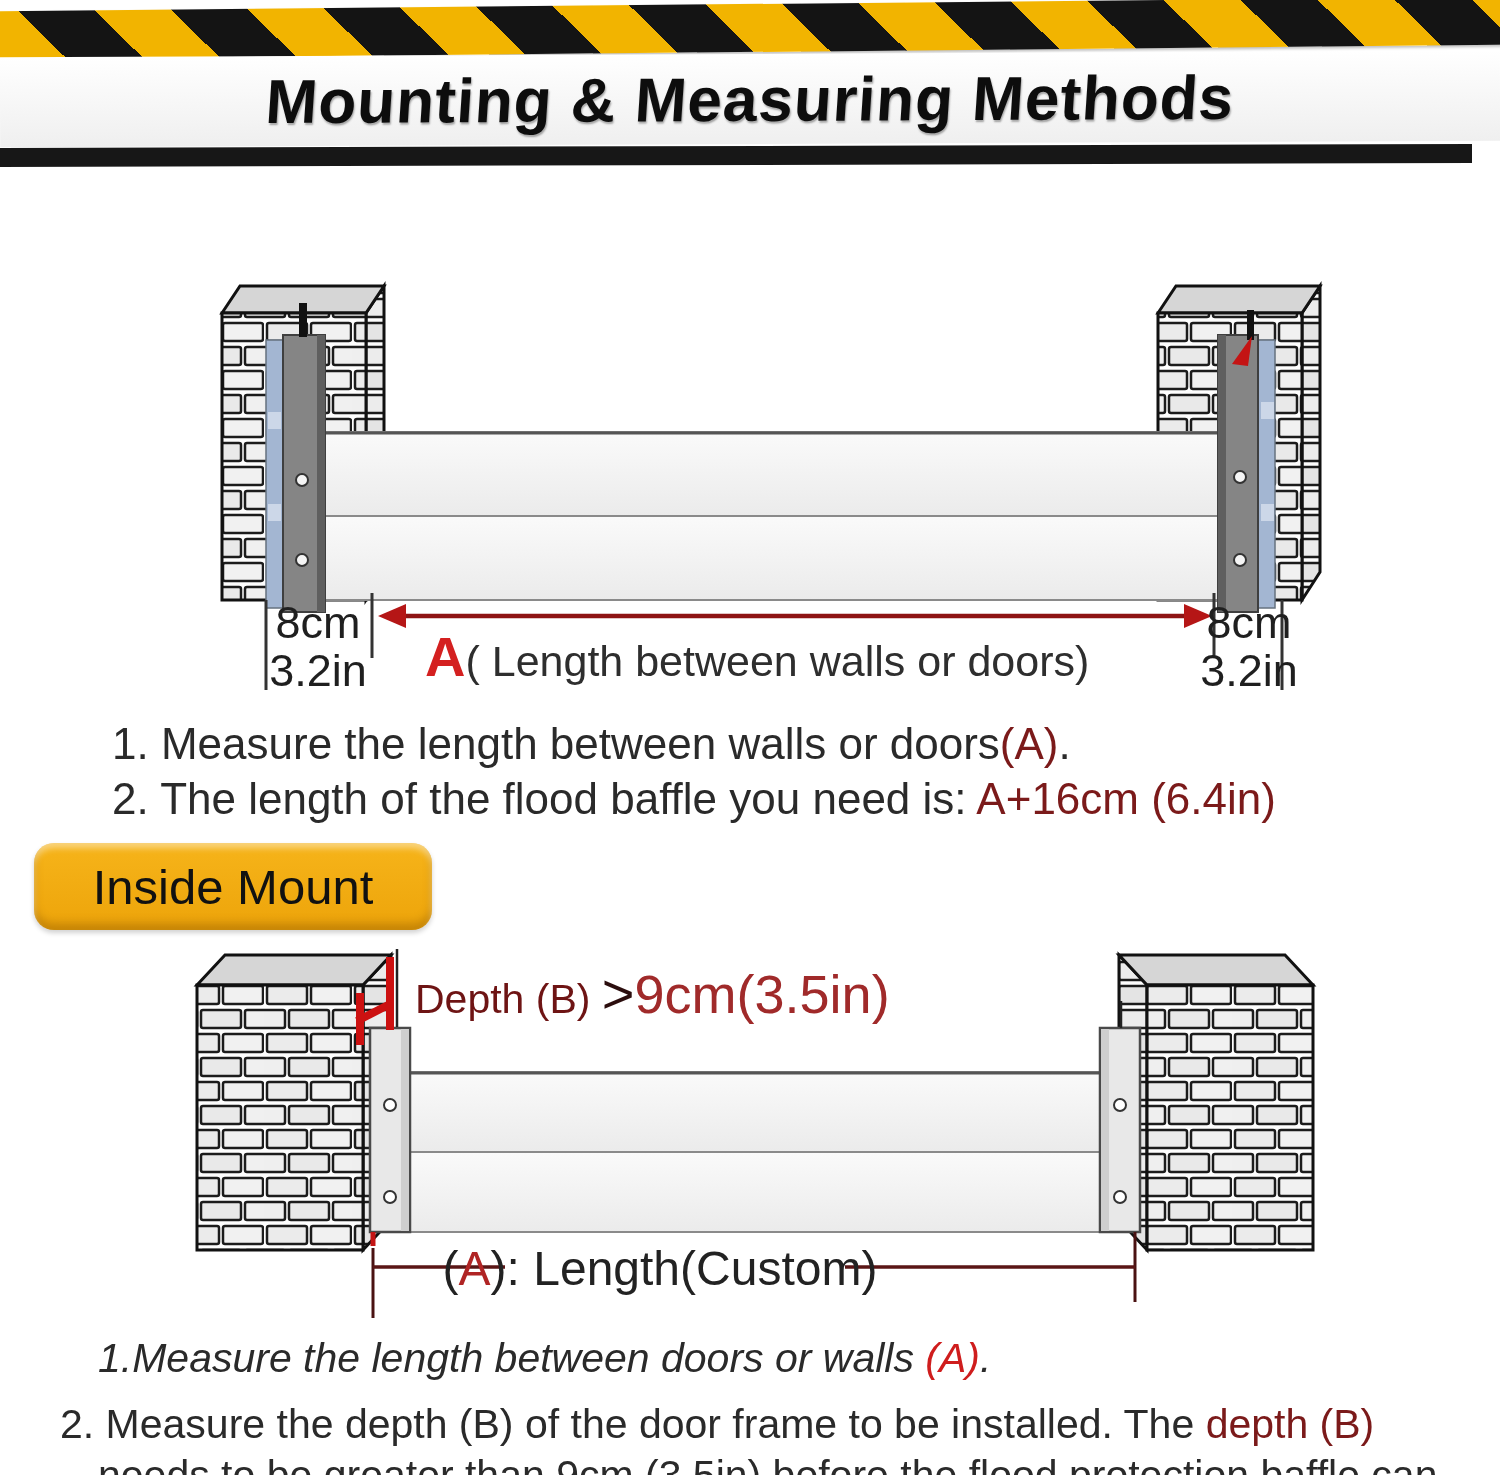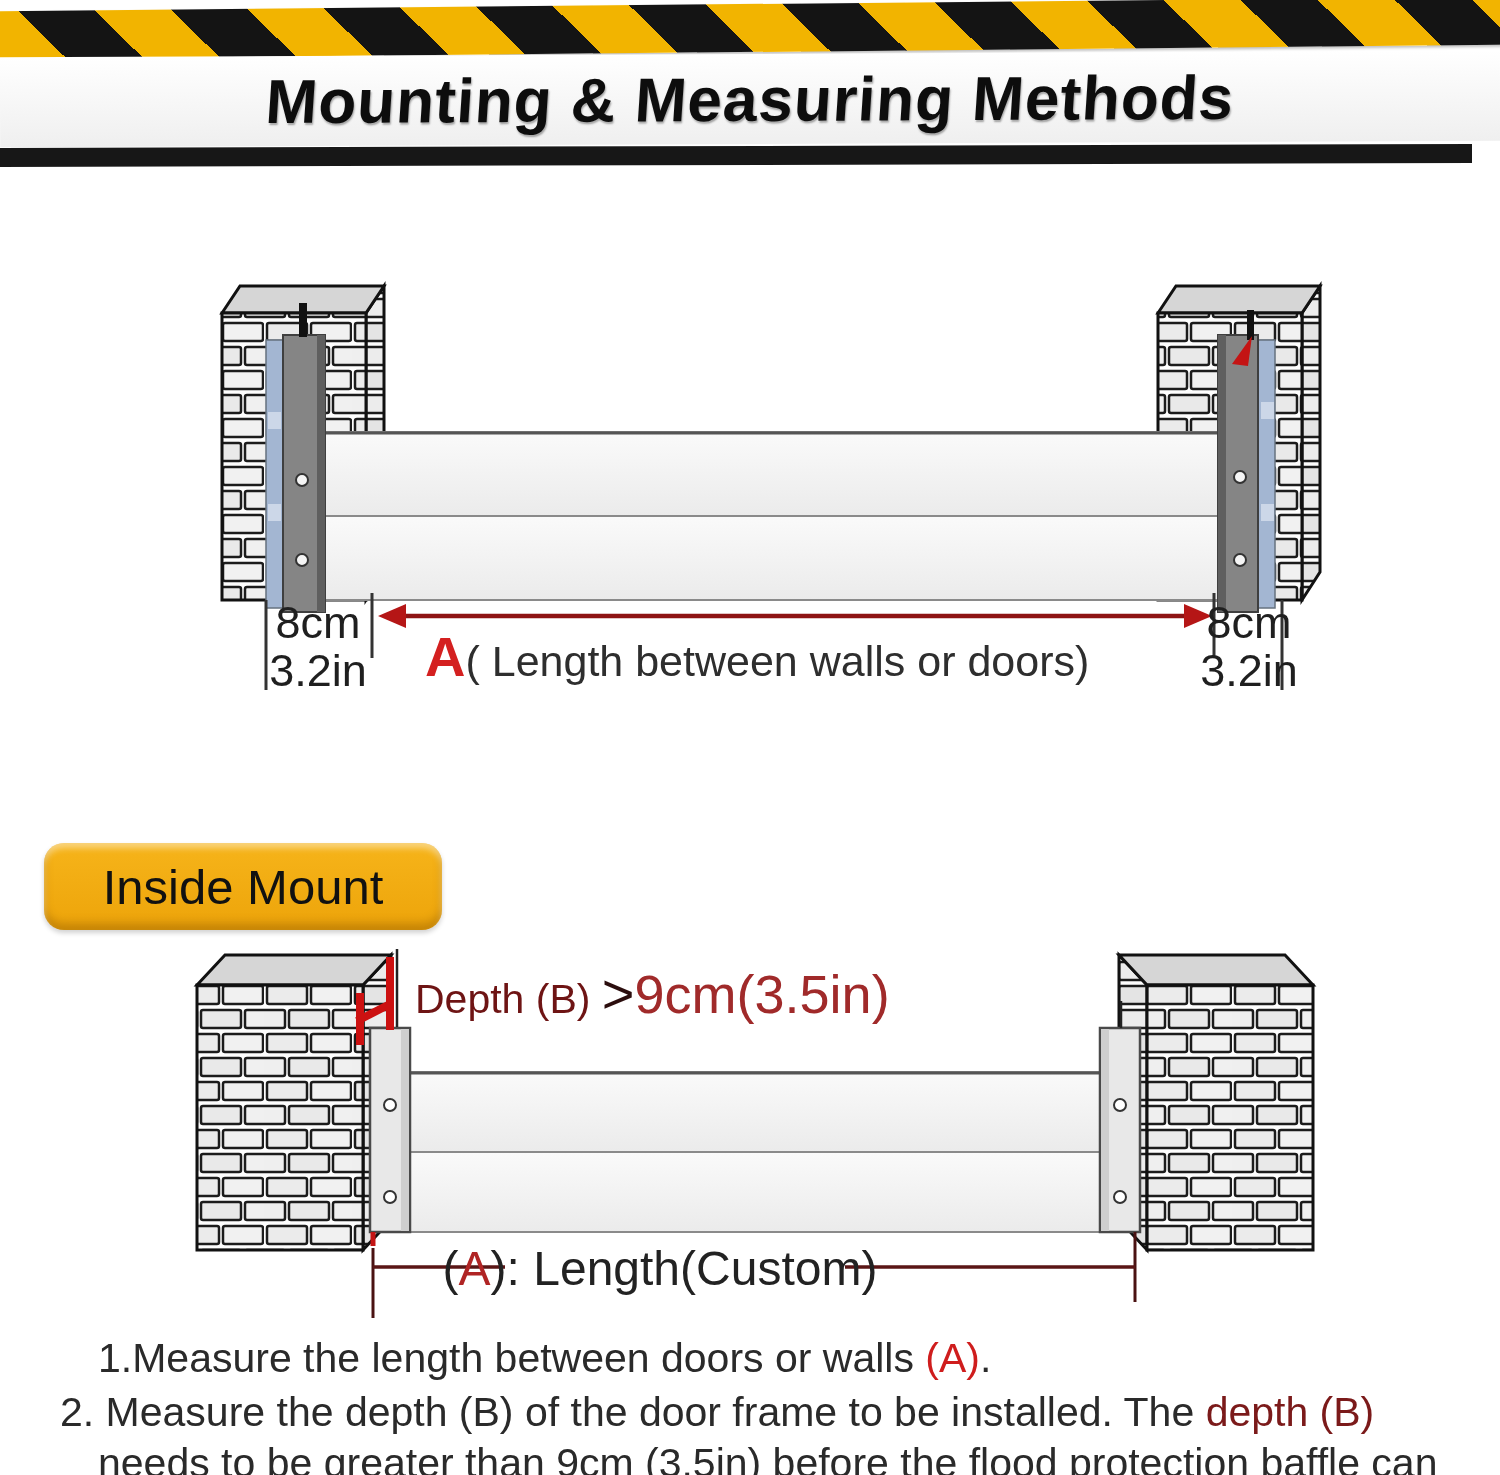--- a/index.html
+++ b/index.html
@@ -15,31 +15,31 @@
   .title-band h1{margin:0;font-size:62px;font-weight:700;color:#0d0d0d;letter-spacing:1px;
           transform:skewX(-4deg);text-shadow:1px 2px 2px rgba(0,0,0,.35),0 1px 0 #fff;}
   .black-bar{position:absolute;top:146px;left:0;width:1472px;height:19px;background:#171717;
           transform:rotate(-0.15deg);}
   
   .badge{position:absolute;display:flex;align-items:center;justify-content:center;
          background:linear-gradient(#f6b41a,#eda40a);border-radius:20px;
          box-shadow:inset 0 5px 6px rgba(255,255,255,.45),inset 0 -7px 9px rgba(150,95,0,.45),0 3px 5px rgba(0,0,0,.18);}
   .badge span{font-size:49px;color:#111;}
   .badge-outside{left:25px;top:192px;width:400px;height:83px;}
-  .badge-inside{left:44px;top:843px;width:398px;height:87px;}
+  .badge-inside{left:34px;top:843px;width:398px;height:87px;}
   
   .dia1{position:absolute;top:272px;left:0;width:1500px;height:445px;}
   .dia2{position:absolute;top:935px;left:0;width:1500px;height:400px;}
   svg text{font-family:"Liberation Sans",sans-serif;}
   
   .steps{position:absolute;color:#2a2a2a;}
   .steps p{margin:0;}
   .steps-outside{left:112px;top:716px;width:1370px;font-size:44px;line-height:1.26;}
   .steps-bottom{left:60px;top:1333px;width:1412px;font-size:41px;line-height:1.26;}
-  .steps-bottom .p1{padding-left:38px;margin-bottom:2px;}
+  .steps-bottom .p1{padding-left:38px;margin-bottom:14px;font-style:italic;}
   .steps-bottom .p2{padding-left:38px;text-indent:-38px;}
   .maroon{color:#7b1a1a;}
   .red{color:#cf1d1d;}
 </style>
 </head>
 <body>
 
 <div class="page">
 
   <div class="hazard"></div>
@@ -120,20 +120,24 @@
       <polygon points="378,344 406,332 406,356" fill="#b51616"></polygon>
       <polygon points="1212,344 1184,332 1184,356" fill="#b51616"></polygon>
       <text x="318" y="366" font-size="45" fill="#1f1f1f" text-anchor="middle">8cm</text>
       <text x="318" y="414" font-size="45" fill="#1f1f1f" text-anchor="middle">3.2in</text>
       <text x="1249" y="366" font-size="45" fill="#1f1f1f" text-anchor="middle">8cm</text>
       <text x="1249" y="414" font-size="45" fill="#1f1f1f" text-anchor="middle">3.2in</text>
       <text x="425" y="404"><tspan font-size="56" font-weight="bold" fill="#d42020">A</tspan><tspan font-size="43" fill="#2e2e2e">( Length between walls or doors)</tspan></text>
     </g>
   </svg>
 
+  <div class="steps steps-outside">
+    <p><span>1. Measure the length between walls or doors</span><span class="maroon">(A)</span><span>.</span></p>
+    <p><span>2. The length of the flood baffle you need is: </span><span class="maroon">A+16cm (6.4in)</span></p>
+  </div>
 
   <div class="badge badge-inside">
     <span>Inside Mount</span>
   </div>
 
   <svg class="dia2" viewBox="0 0 1500 400">
 
     <g>
       <polygon points="363,50 391,20 391,285 363,315" fill="url(#brickSide)" stroke="#111" stroke-width="3"></polygon>
       <polygon points="197,50 225,20 391,20 363,50" fill="#d6d6d6" stroke="#111" stroke-width="3"></polygon>

